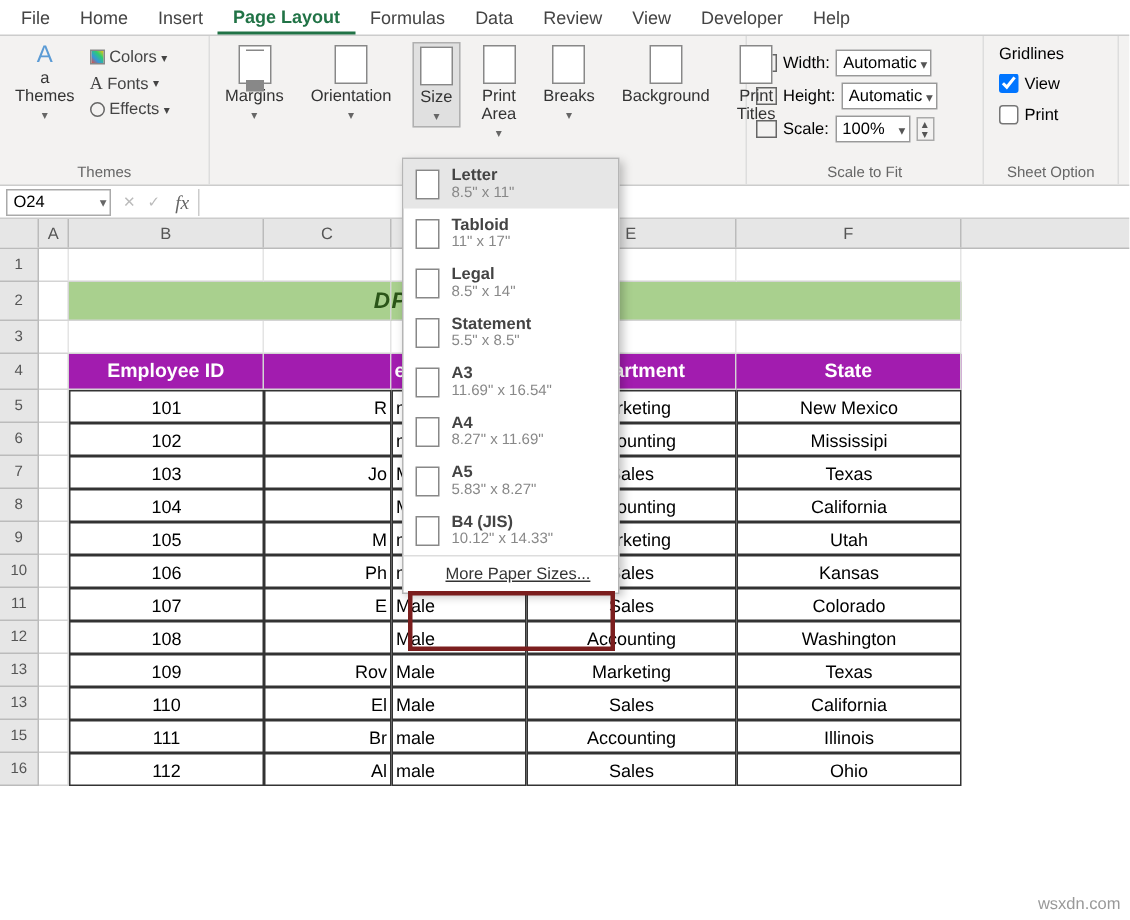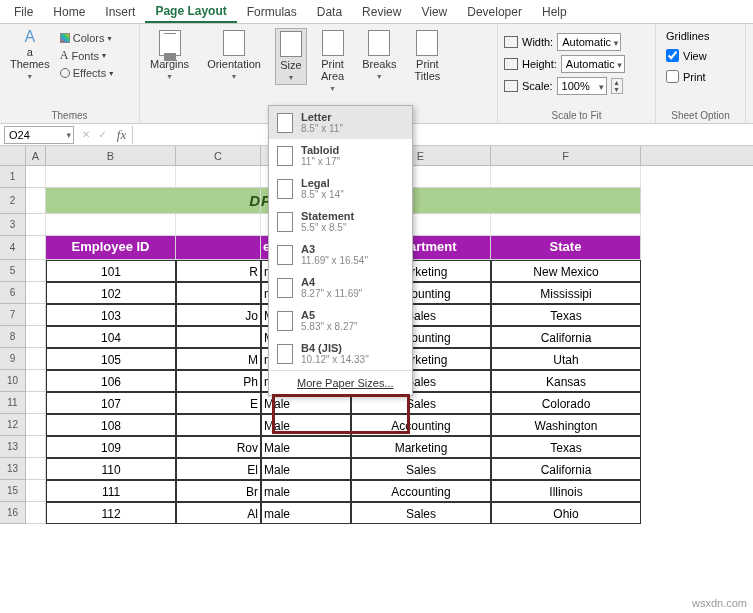--- a/index.html
+++ b/index.html
@@ -153,20 +153,24 @@
 Area</span>
           <span class="chev">▾</span>
         </div>
       <div class="bigbtn">
           <div class="ic"></div>
           <span>Breaks</span>
           <span class="chev">▾</span>
         </div>
       <div class="bigbtn">
           <div class="ic"></div>
+          <span>Background</span>
+        </div>
+      <div class="bigbtn">
+          <div class="ic"></div>
           <span style="white-space:pre;text-align:center">Print
 Titles</span>
         </div>
     </div>
     <div class="rgroup-label">Page Setup</div>
   </div>
 
   <div class="rgroup" style="width:158px">
     <div class="rgroup-body" style="flex-direction:column;gap:2px;padding-top:4px">
       <div class="scale-row">

